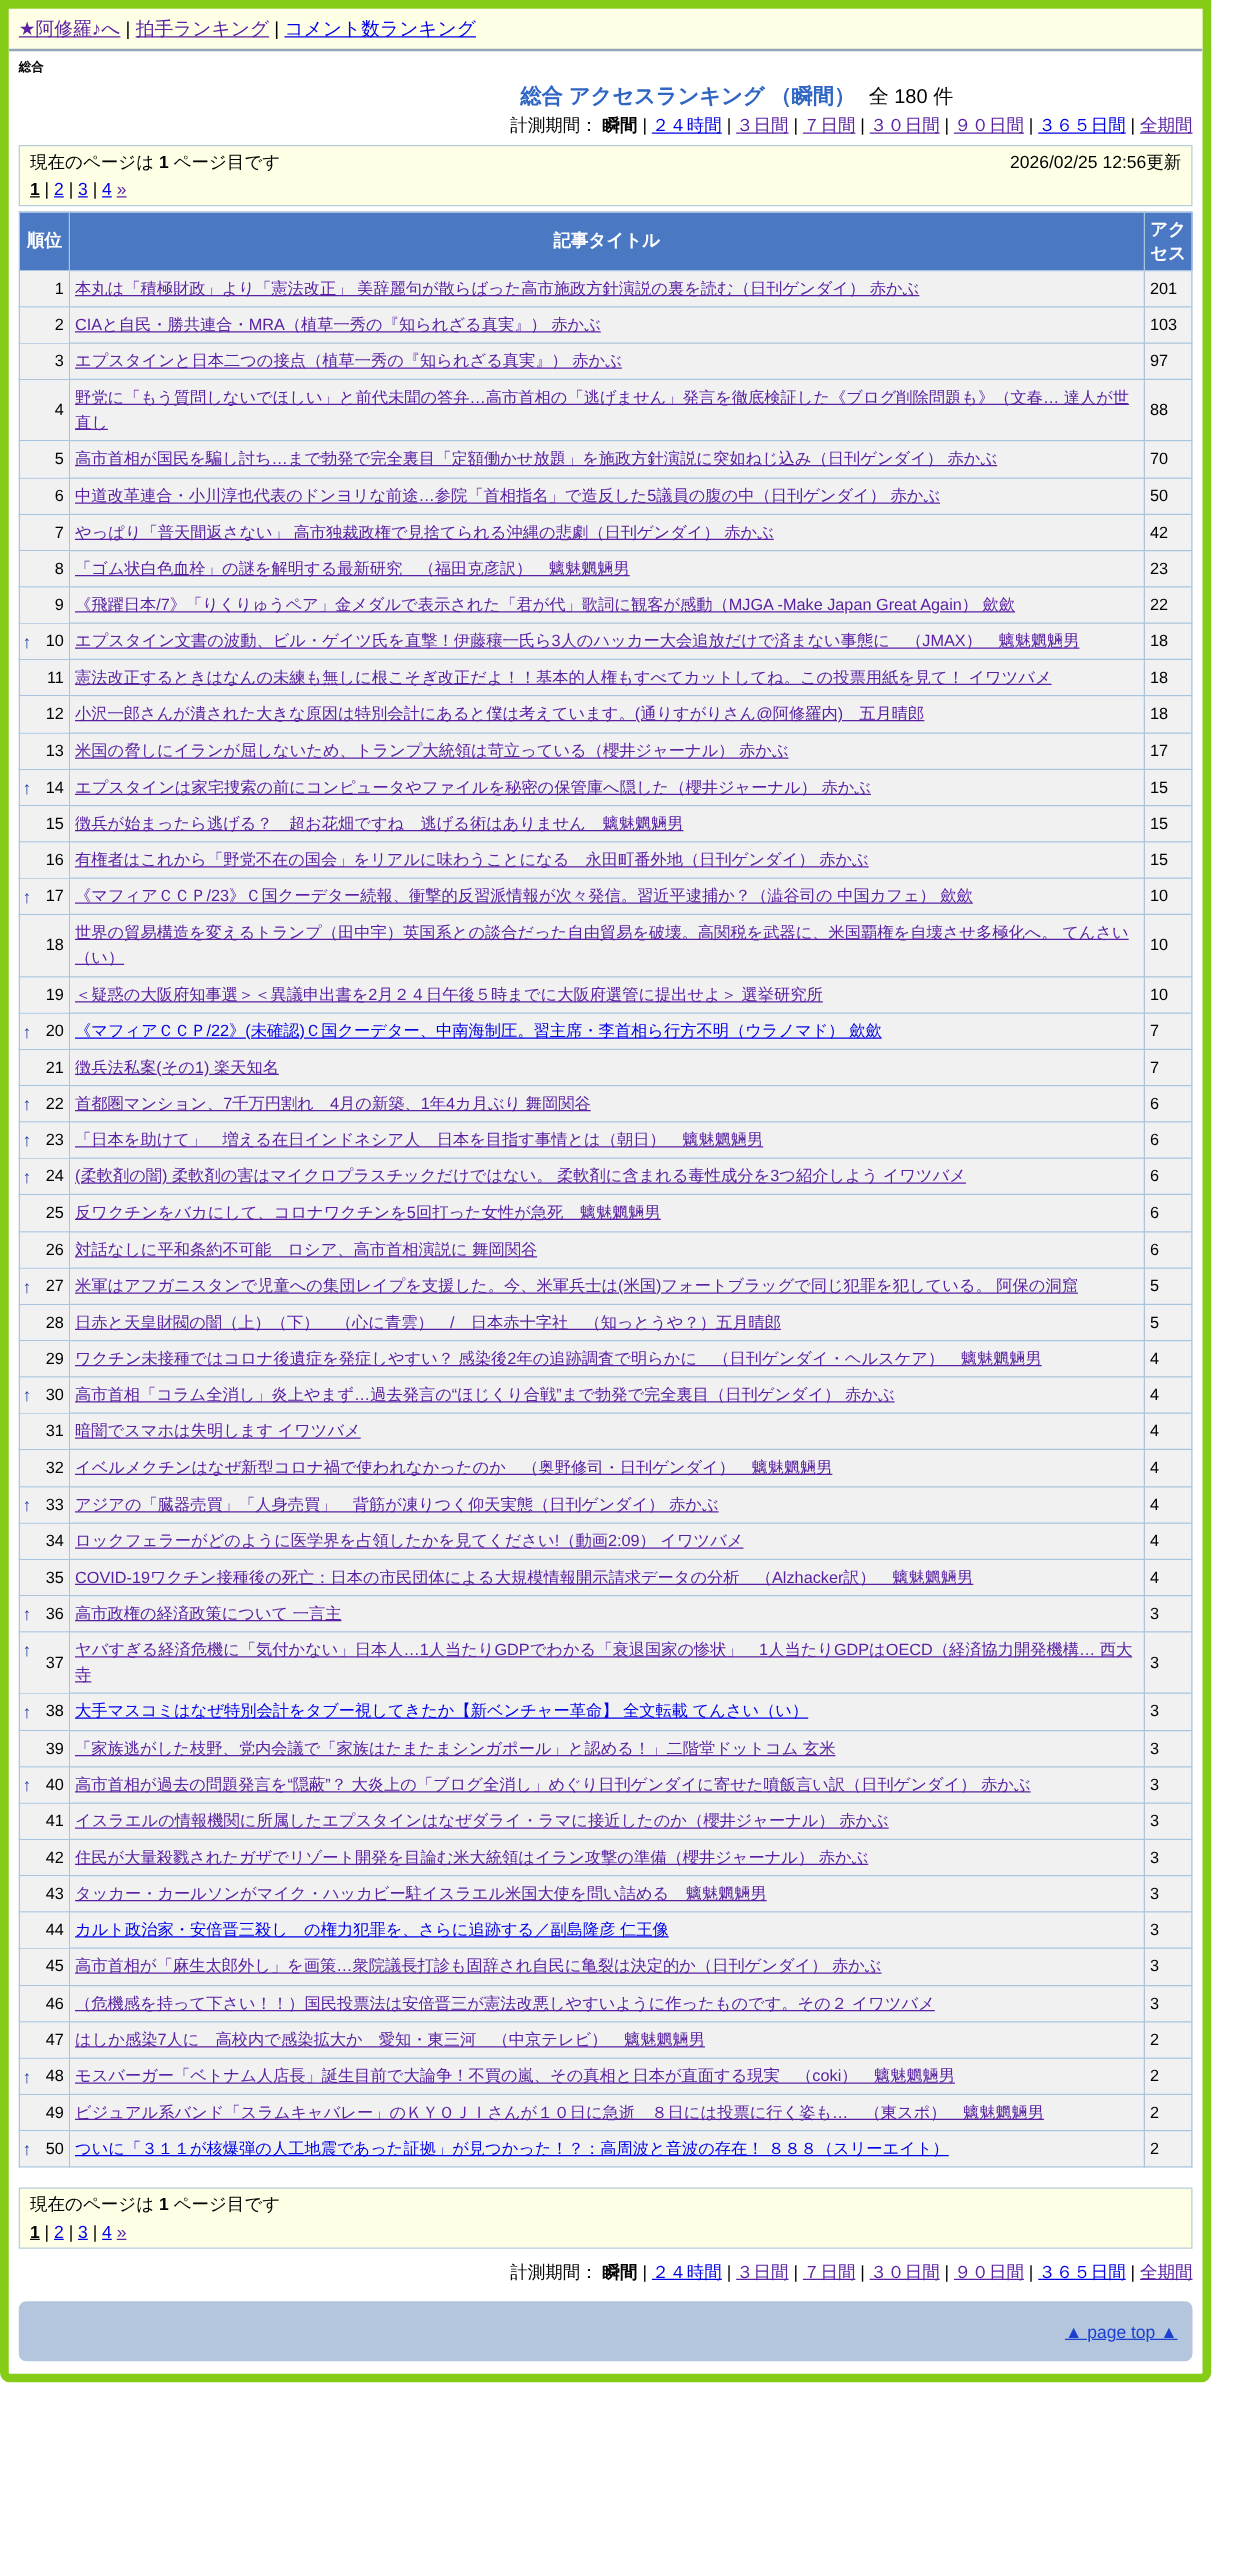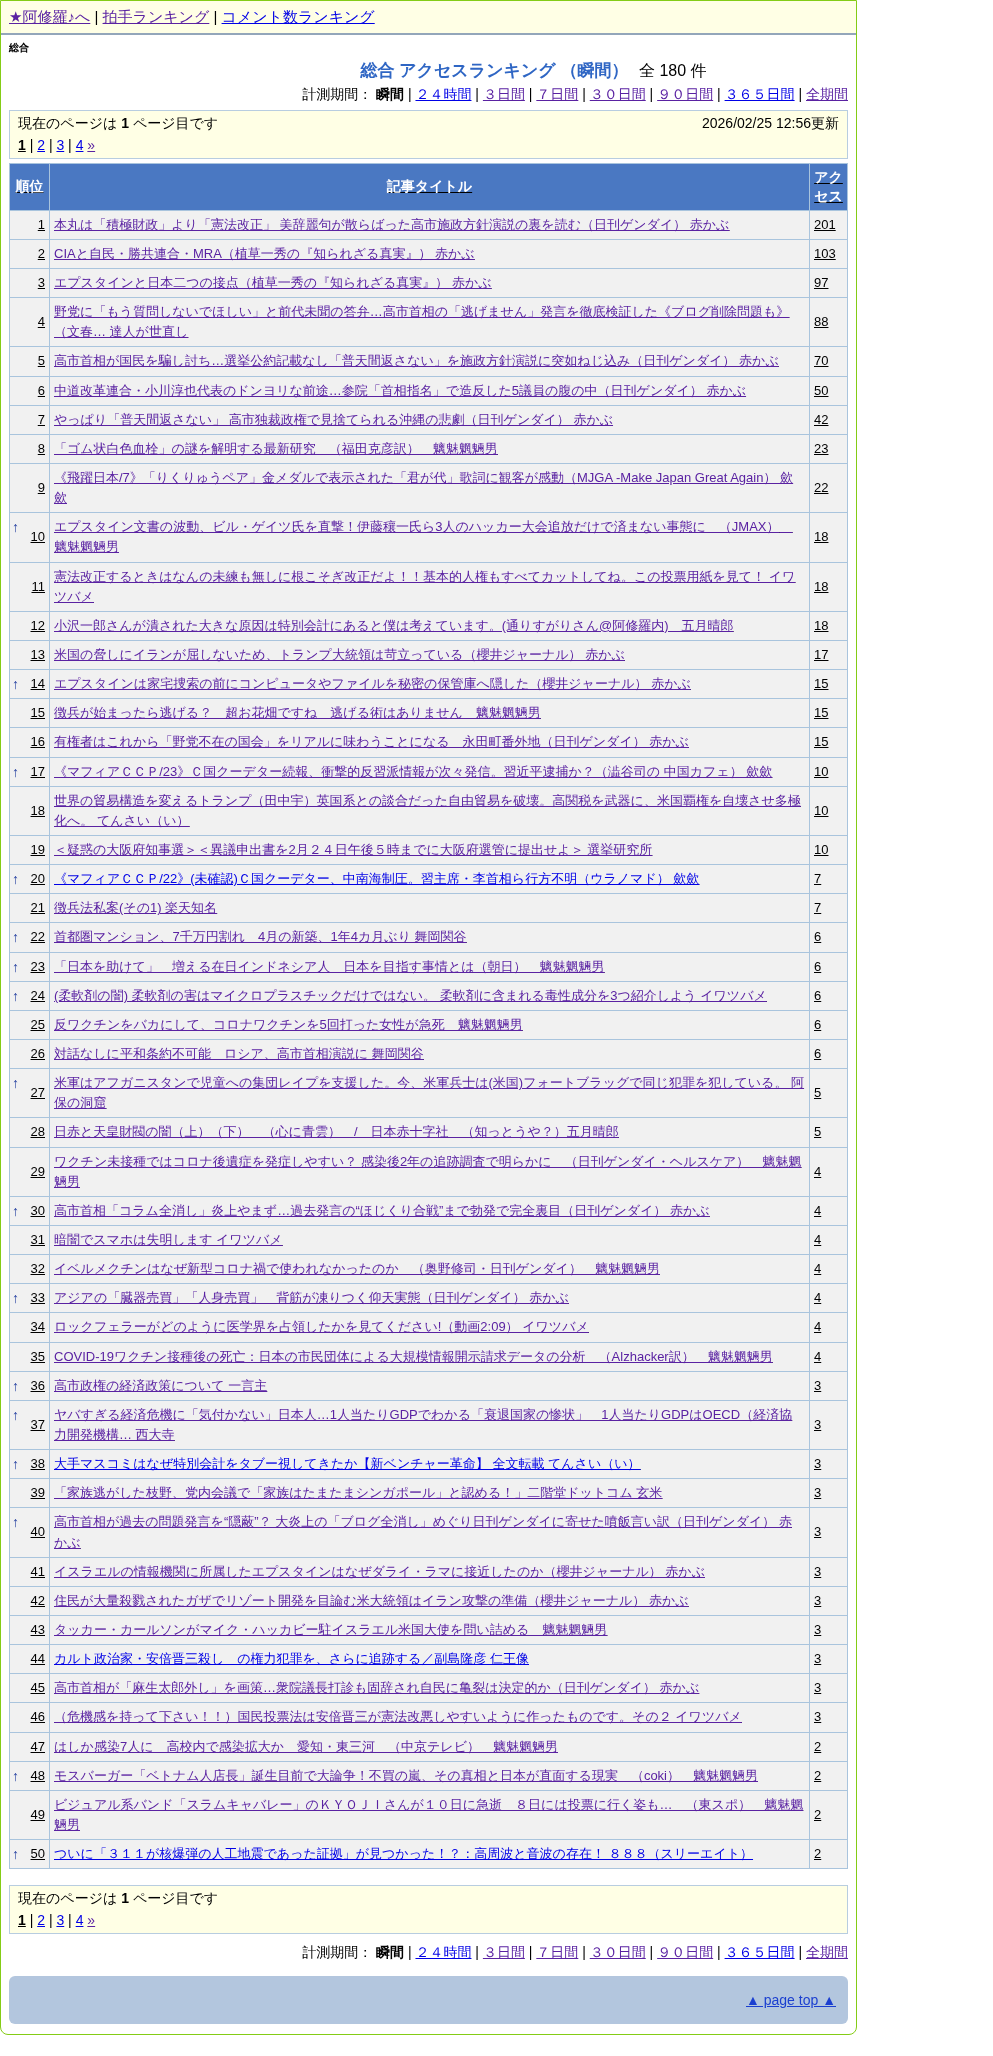--- a/index.html
+++ b/index.html
@@ -13,22 +13,22 @@
     --title-blue:#2f66c4;
   }
   *{box-sizing:border-box;}
   html,body{margin:0;padding:0;background:#fff;}
   body{
     width:993px;
     font-family:"Liberation Sans","DejaVu Sans",sans-serif;
     color:#000;
   }
   .page{
-    width:857px;
-    border:1px solid #84cc16;
+    width:969px;
+    border:7px solid #84cc16;
     border-radius:0 0 8px 8px;
     overflow:hidden;
   }
   
   .topnav{
     background:var(--highlight-bg);
     padding:7px 8px 6px 8px;
     border-bottom:2px solid #93a6ba;
     font-size:15px;
   }
@@ -71,21 +71,20 @@
   .infobox .pager .current-page{
     font-weight:bold;text-decoration:underline;color:#000;
   }
   .status-line b{font-weight:bold;}
   
   table.ranking{
     border-collapse:collapse;
     width:100%;
     margin:4px 0 16px 0;
     table-layout:fixed;
-    text-decoration:underline;
   }
   table.ranking th,table.ranking td{
     border:1px solid var(--border-blue);
   }
   table.ranking thead th{
     background:var(--header-bar);
     color:#fff;
     font-weight:bold;
     font-size:14px;
     padding:4px 2px;
@@ -209,21 +208,21 @@
           <a href="#" class="title-link">野党に「もう質問しないでほしい」と前代未聞の答弁…高市首相の「逃げません」発言を徹底検証した《ブログ削除問題も》（文春… 達人が世直し</a>
         </td>
         <td class="access-cell">88</td>
       </tr>
           <tr>
         <td class="rank-cell">
           
           <span class="rank-num">5</span>
         </td>
         <td class="title-cell">
-          <a href="#" class="title-link">高市首相が国民を騙し討ち…選挙公約記載なし「普天間返さない」を施政方針演説に突如ねじ込み（日刊ゲンダイ） 赤かぶ</a>
+          <a href="#" class="title-link">高市首相が国民を騙し討ち…まで勃発で完全裏目「定額働かせ放題」を施政方針演説に突如ねじ込み（日刊ゲンダイ） 赤かぶ</a>
         </td>
         <td class="access-cell">70</td>
       </tr>
           <tr>
         <td class="rank-cell">
           
           <span class="rank-num">6</span>
         </td>
         <td class="title-cell">
           <a href="#" class="title-link">中道改革連合・小川淳也代表のドンヨリな前途…参院「首相指名」で造反した5議員の腹の中（日刊ゲンダイ） 赤かぶ</a>

